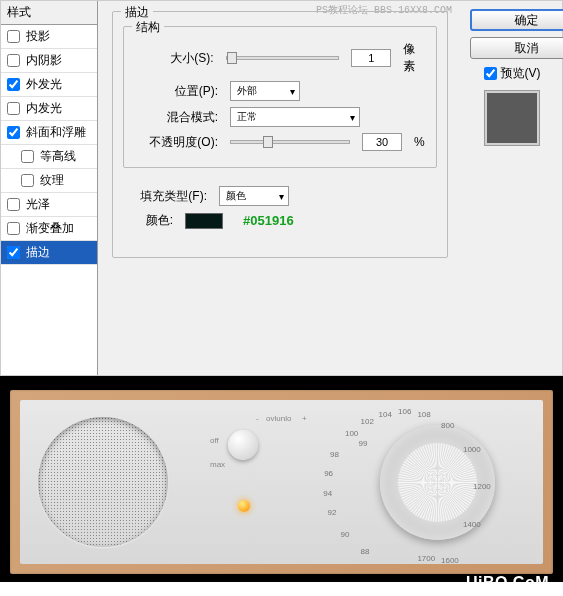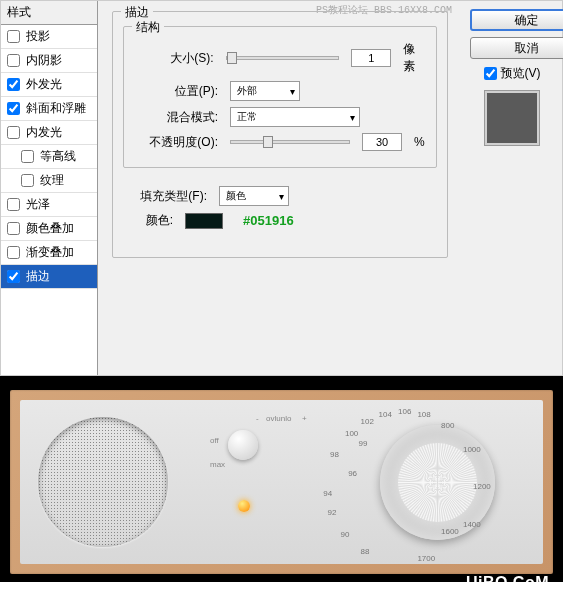--- a/index.html
+++ b/index.html
@@ -60,42 +60,38 @@
         </div>
         <div class="style-item">
           <input type="checkbox" style="">
           <span>内阴影</span>
         </div>
         <div class="style-item">
           <input type="checkbox" checked="" style="">
           <span>外发光</span>
         </div>
         <div class="style-item">
+          <input type="checkbox" style="">
+          <span>内发光</span>
+        </div>
+        <div class="style-item">
           <input type="checkbox" checked="" style="">
           <span>斜面和浮雕</span>
         </div>
-        <div class="style-item">
-          <input type="checkbox" style="">
-          <span>内发光</span>
-        </div>
         <div class="style-item sub">
           <input type="checkbox" style="">
           <span>等高线</span>
         </div>
         <div class="style-item sub">
           <input type="checkbox" style="">
           <span>纹理</span>
         </div>
         <div class="style-item">
           <input type="checkbox" style="">
           <span>光泽</span>
-        </div>
-        <div class="style-item">
-          <input type="checkbox" style="">
-          <span>颜色叠加</span>
         </div>
         <div class="style-item">
           <input type="checkbox" style="">
           <span>渐变叠加</span>
         </div>
         <div class="style-item selected">
           <input type="checkbox" checked="" style="">
           <span>描边</span>
         </div>
       </div>
@@ -179,32 +175,32 @@
         <span class="label-text" style="left:42px;top:36px">off</span>
         <span class="label-text" style="left:42px;top:60px">max</span>
         <div class="vol-knob"></div>
         <div class="led"></div>
         <div class="tune-knob"></div>
         <div id="freq-ticks">
             <span class="tick-label" style="left: 192.5px; top: 146.952px;">88</span>
             <span class="tick-label" style="left: 172.547px; top: 130.209px;">90</span>
             <span class="tick-label" style="left: 159.523px; top: 107.652px;">92</span>
             <span class="tick-label" style="left: 155.285px; top: 88.5367px;">94</span>
-            <span class="tick-label" style="left: 156.139px; top: 68.9764px; margin-left: 24px;">96</span>
+            <span class="tick-label" style="left: 156.139px; top: 68.9764px;">96</span>
             <span class="tick-label" style="left: 162.027px; top: 50.3036px;">98</span>
             <span class="tick-label" style="left: 168.564px; top: 38.9818px; padding-left: 22px;">99</span>
             <span class="tick-label" style="left: 176.967px; top: 28.967px;">100</span>
             <span class="tick-label" style="left: 192.5px; top: 17.0481px;">102</span>
             <span class="tick-label" style="left: 210.589px; top: 9.55556px;">104</span>
             <span class="tick-label" style="left: 230px; top: 7px;">106</span>
             <span class="tick-label" style="left: 249.411px; top: 9.55556px;">108</span>
             <span class="tick-label" style="left: 273.018px; top: 20.5636px;">800</span>
             <span class="tick-label" style="left: 294.952px; top: 44.5px;">1000</span>
             <span class="tick-label" style="left: 305px; top: 82px;">1200</span>
             <span class="tick-label" style="left: 294.952px; top: 119.5px;">1400</span>
-            <span class="tick-label" style="left: 273.018px; top: 127px;">1600</span>
+            <span class="tick-label" style="left: 273.018px; top: 156px;">1600</span>
             <span class="tick-label" style="left: 249.411px; top: 154.444px;">1700</span>
           </div>
       </div>
     </div>
   </div>
   <div class="uibq">UiBQ.CoM</div>
 </div>
 
 </body></html>

